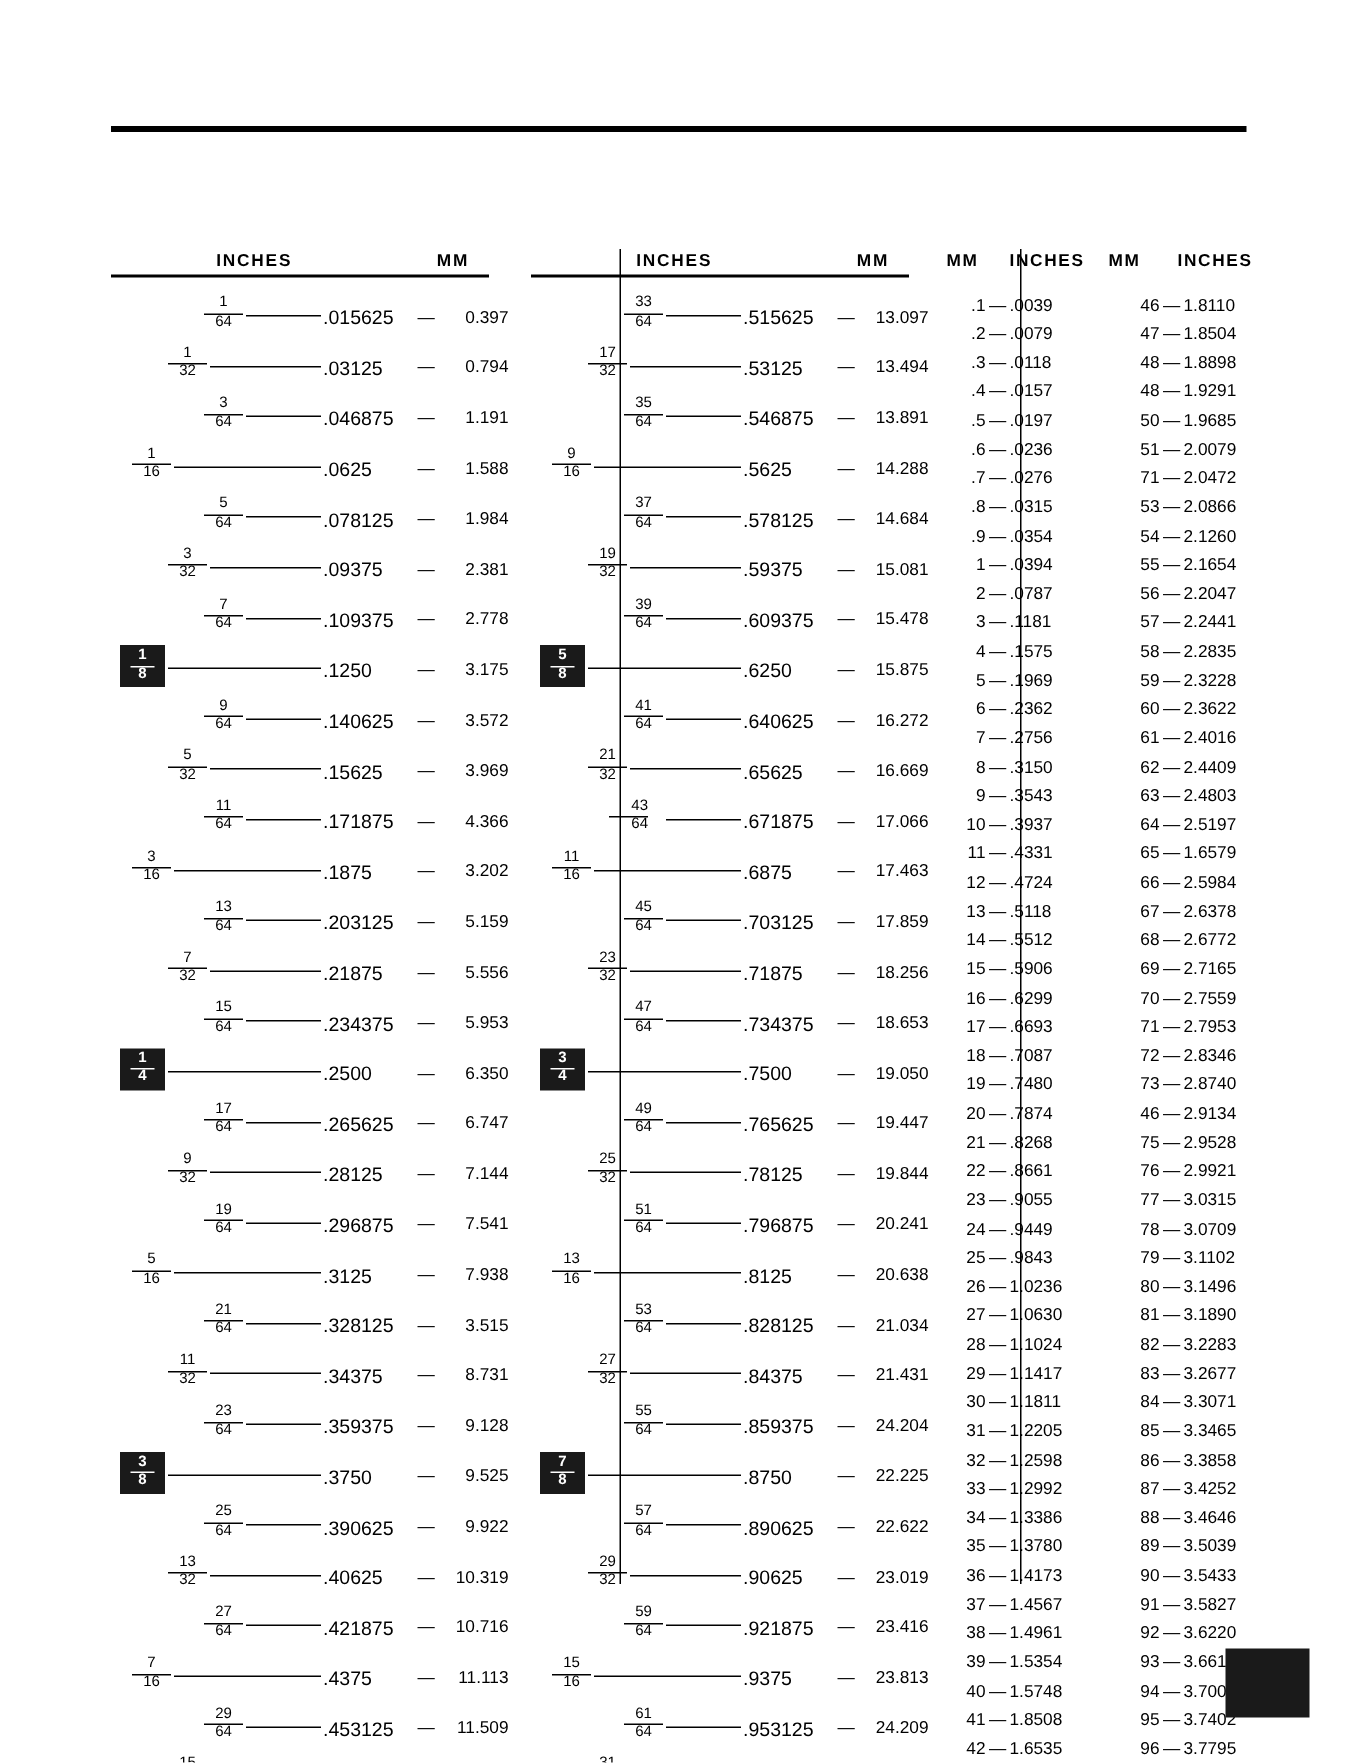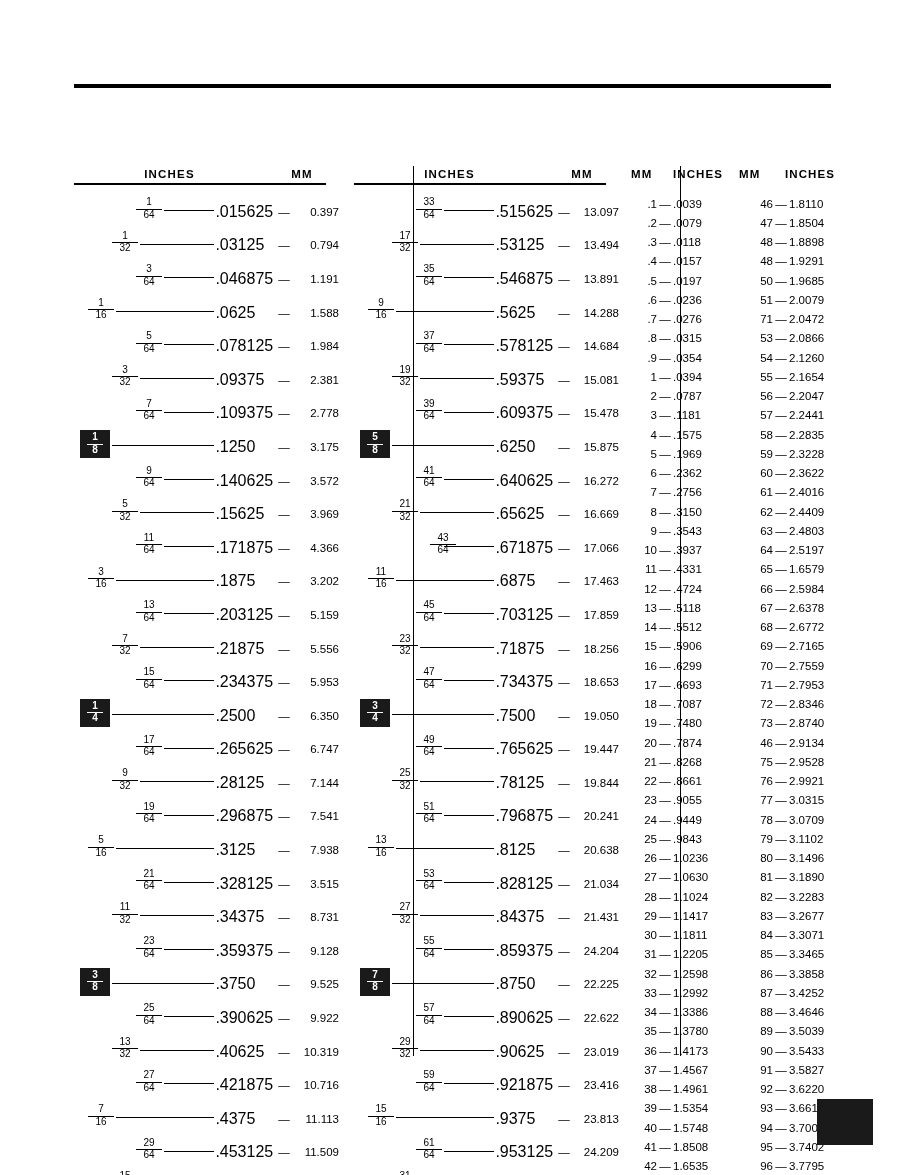--- a/index.html
+++ b/index.html
@@ -94,21 +94,21 @@
     height: 33.6px;
     position: relative;
   }
   .fcell {
     width: 140px;
     position: relative;
     height: 33.6px;
   }
   .dcell {
     width: 62px;
-    font-size: 16px;
+    font-size: 13px;
     text-align: left;
     padding-left: 4px;
   }
   .dash {
     width: 16px;
     font-size: 11.5px;
     text-align: center;
   }
   .mcell {
     width: 48px;
@@ -715,21 +715,21 @@
                 <span class="den">32</span>
               </span>
               <span class="lead" style="left: 66px; width: 74px;"></span>
             </div>
             <div class="dcell">.65625</div>
             <div class="dash">—</div>
             <div class="mcell">16.669</div>
           </div>
           <div class="frow">
             <div class="fcell">
-              <span class="frac" style="left: 76px; width: 26px;">
+              <span class="frac" style="left: 52px; width: 26px; text-align: right;">
                 <span class="num">43</span>
                 <span class="bar"></span>
                 <span class="den">64</span>
               </span>
               <span class="lead" style="left: 90px; width: 50px;"></span>
             </div>
             <div class="dcell">.671875</div>
             <div class="dash">—</div>
             <div class="mcell">17.066</div>
           </div>

